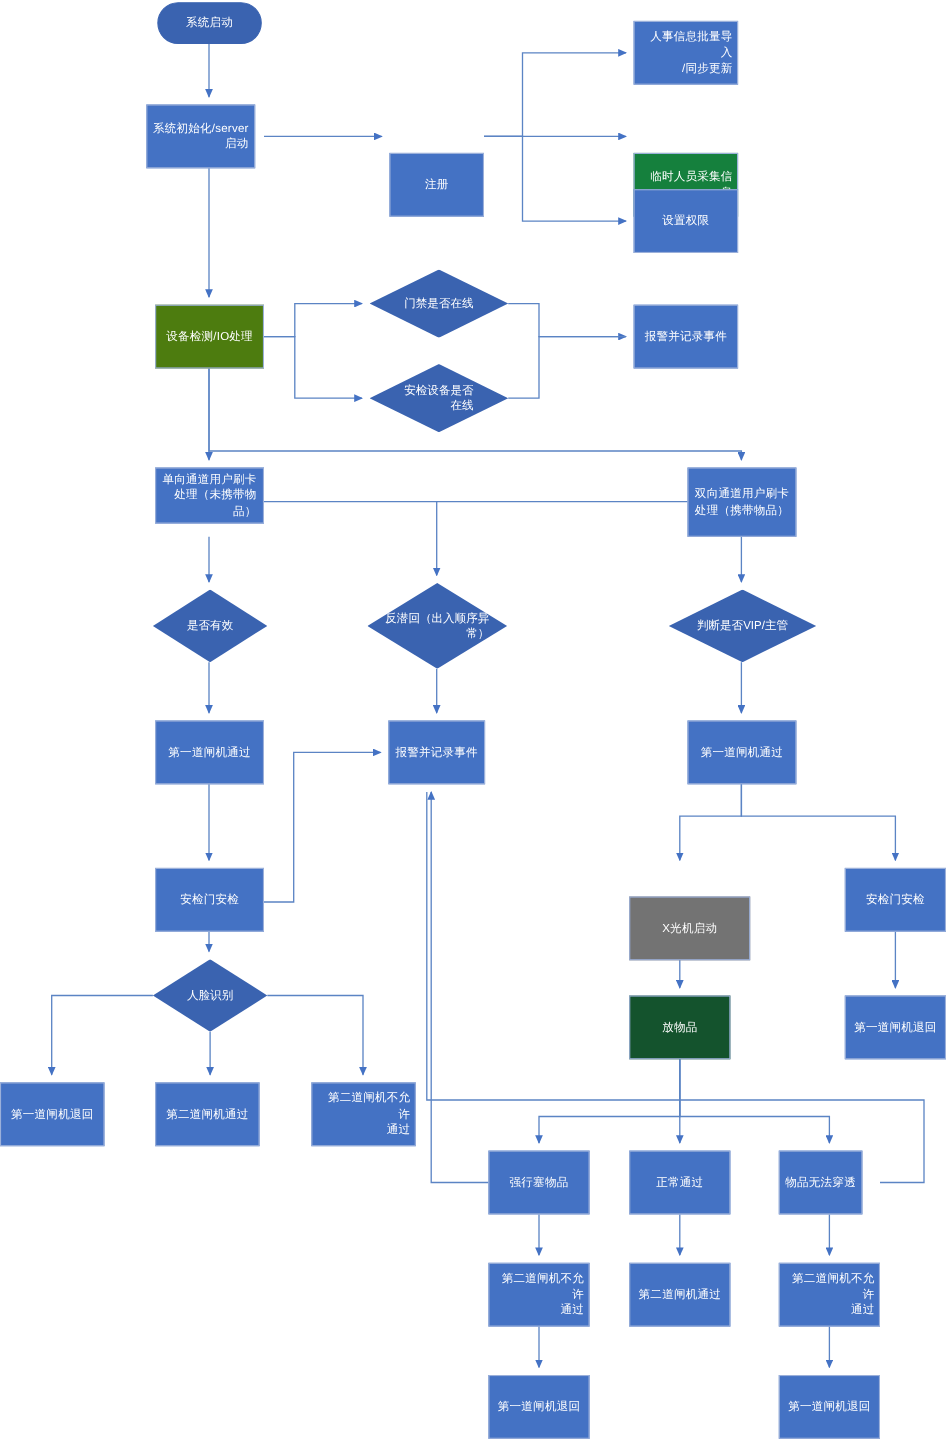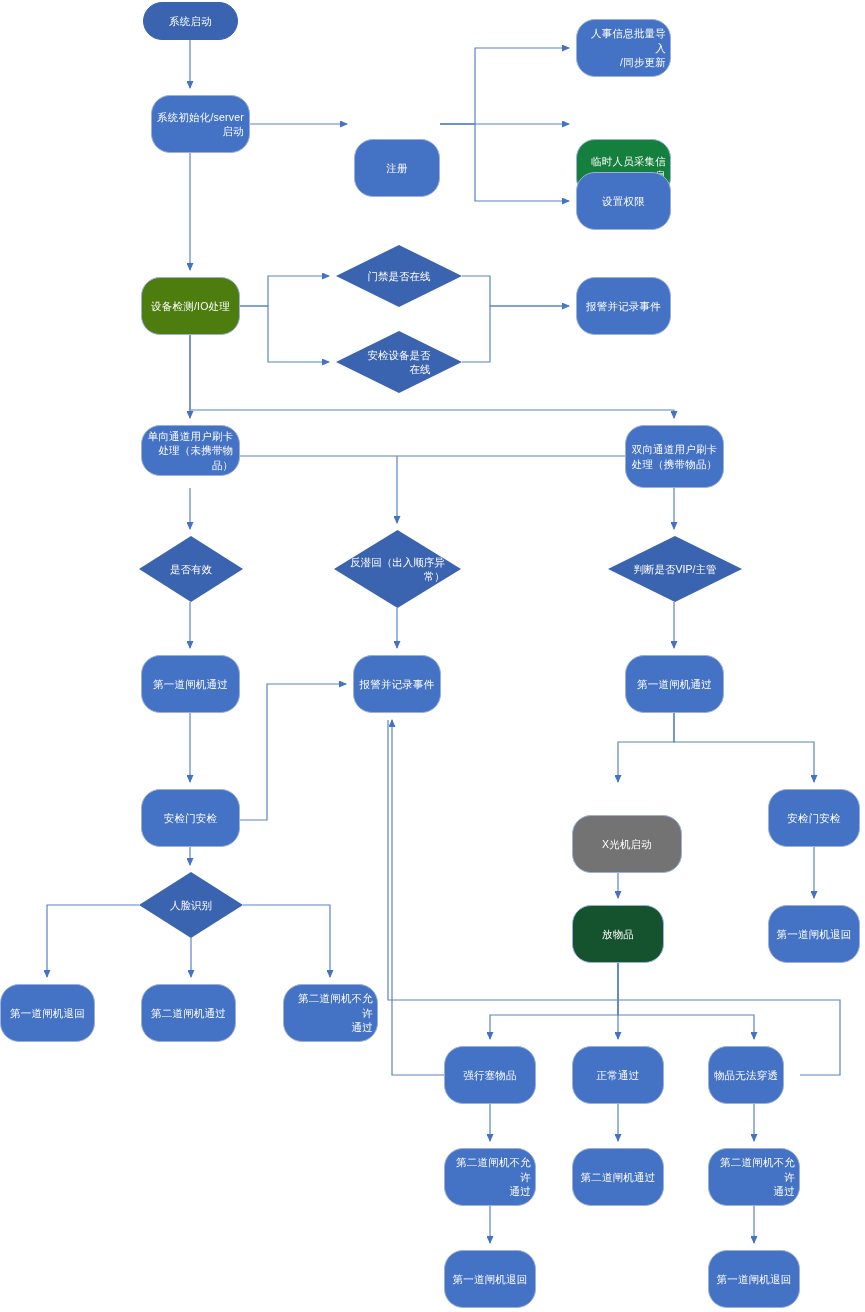--- a/index.html
+++ b/index.html
@@ -27,21 +27,20 @@
     box-sizing: border-box;
     display: flex;
     align-items: center;
     justify-content: center;
     text-align: center;
     color: #ffffff;
     font-size: 10.5px;
     line-height: 1.38;
     letter-spacing: 0.2px;
     padding: 2px 4px;
-    border-radius: 19px;
   }
   .rect {
     background: #4472C4;
     border: 1px solid #9BB0DA;
   }
   .terminator {
     background: #3A63B0;
     border-radius: 999px;
     border: 1px solid #3A63B0;
   }
@@ -125,21 +124,21 @@
         <path d="M754,1206 L754,1243" fill="none" stroke="#5B84C4" stroke-width="1.2" marker-end="url(#arrowhead)"></path>
         <path d="M444,1075 L392,1075 L392,720" fill="none" stroke="#5B84C4" stroke-width="1.2" marker-end="url(#arrowhead)"></path>
         <path d="M800,1075 L840,1075 L840,1000 L388,1000 L388,720" fill="none" stroke="#5B84C4" stroke-width="1.2"></path>
       </g>
   </svg>
 
   <div id="node-layer">
       <div class="node terminator" style="left: 143px; top: 2px; width: 95px; height: 38px; background: rgb(58, 99, 176);">
         <span class="lbl">系统启动</span>
       </div>
-      <div class="node rect" style="left: 151px; top: 95px; width: 99px; height: 58px; background: rgb(68, 114, 196); border-color: rgb(155, 176, 218);">
+      <div class="node rect" style="left: 133px; top: 95px; width: 99px; height: 58px; background: rgb(68, 114, 196); border-color: rgb(155, 176, 218);">
         <span class="lbl">系统初始化/server
 启动</span>
       </div>
       <div class="node rect" style="left: 354px; top: 95px; width: 86px; height: 58px; background: rgb(68, 114, 196); border-color: rgb(155, 176, 218); margin-top: 44px;">
         <span class="lbl">注册</span>
       </div>
       <div class="node rect" style="left: 576px; top: 19px; width: 95px; height: 58px; background: rgb(68, 114, 196); border-color: rgb(155, 176, 218);">
         <span class="lbl">人事信息批量导入
 /同步更新</span>
       </div>

